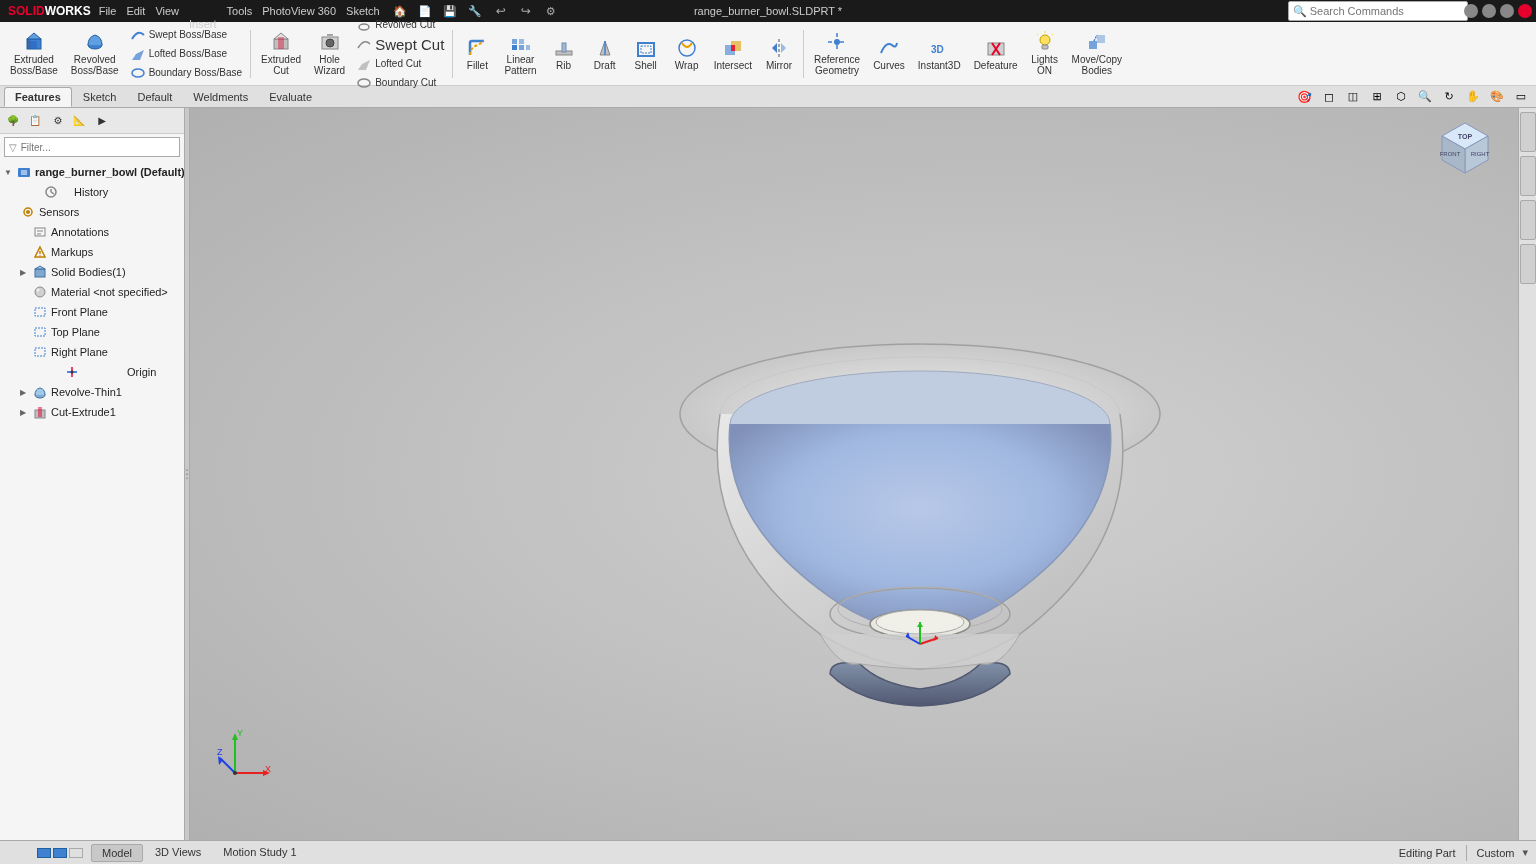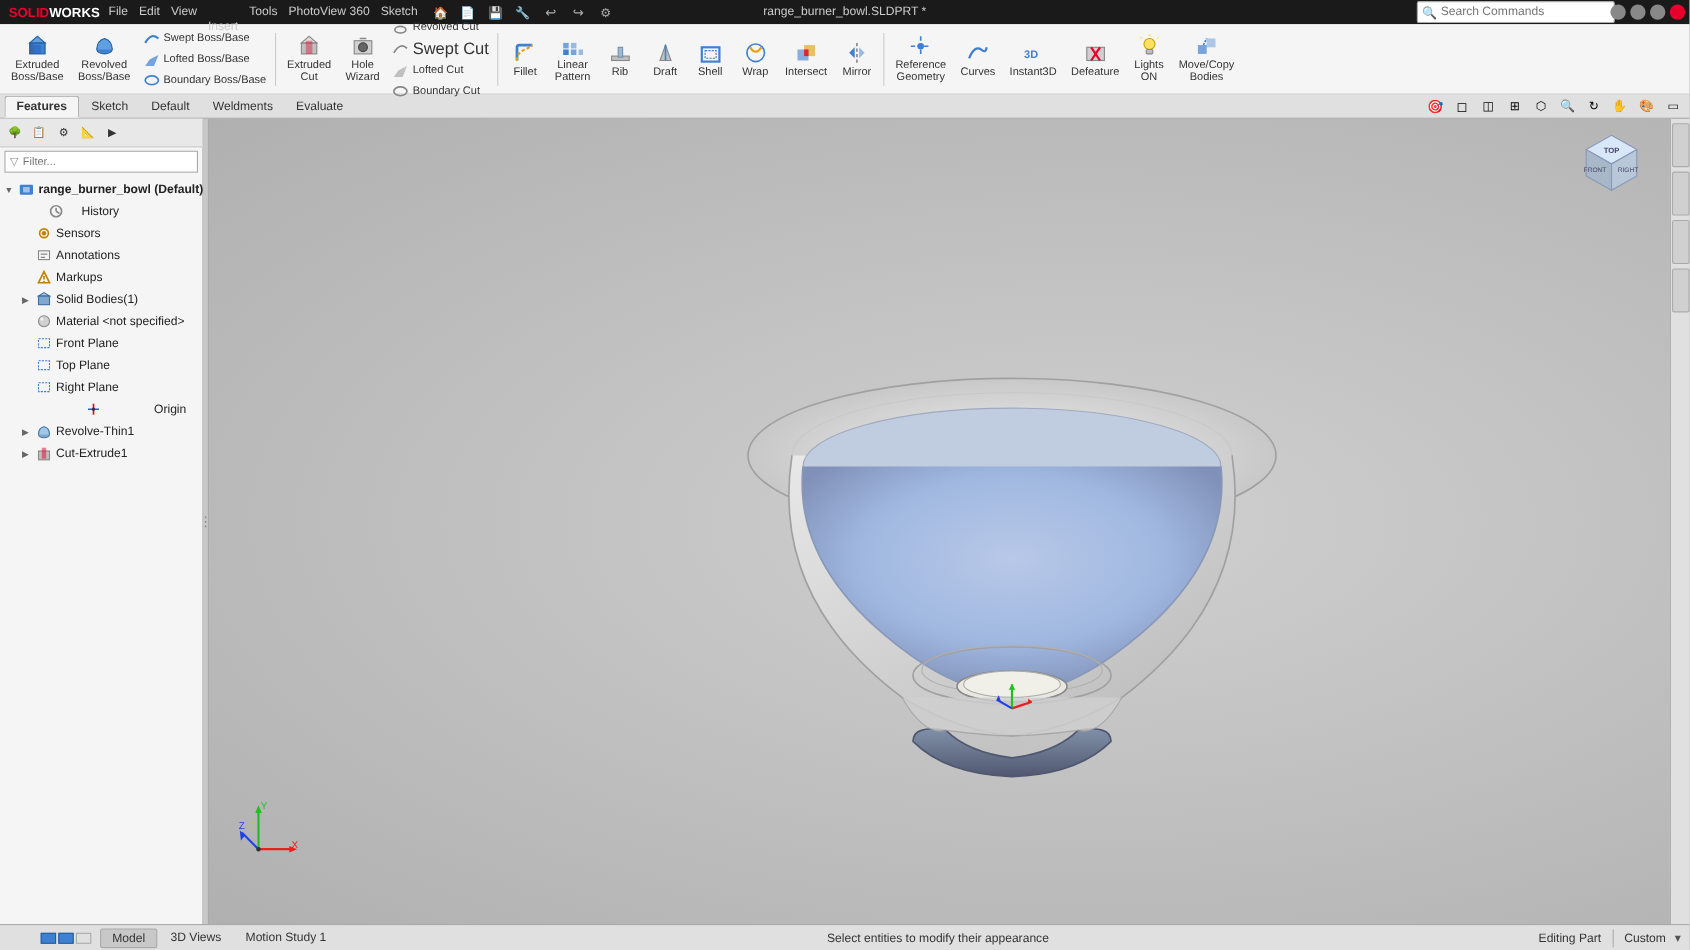--- a/index.html
+++ b/index.html
@@ -632,21 +632,21 @@
         <span class="item-icon">
           <svg width="14" height="14" viewBox="0 0 14 14">
               <circle cx="7" cy="7" r="5" fill="none" stroke="#888" stroke-width="1.5"></circle>
               <line x1="7" y1="4" x2="7" y2="7" stroke="#888" stroke-width="1.5"></line>
               <line x1="7" y1="7" x2="10" y2="9" stroke="#888" stroke-width="1.5"></line>
             </svg>
         </span>
         <span class="item-label">History</span>
       </div>
 
-      <div class="tree-item" style="padding-left:20px;text-align:center;">
+      <div class="tree-item" style="padding-left:8px;text-align:center;">
         <span class="expand-arrow">&nbsp;</span>
         <span class="item-icon">
           <svg width="14" height="14" viewBox="0 0 14 14">
               <circle cx="7" cy="7" r="4" fill="none" stroke="#c08000" stroke-width="1.5"></circle>
               <circle cx="7" cy="7" r="2" fill="#c08000"></circle>
             </svg>
         </span>
         <span class="item-label">Sensors</span>
       </div>
 
@@ -719,21 +719,21 @@
       <div class="tree-item" style="padding-left:20px;">
         <span class="expand-arrow">&nbsp;</span>
         <span class="item-icon">
           <svg width="14" height="14" viewBox="0 0 14 14">
               <rect x="2" y="3" width="10" height="8" fill="none" stroke="#4080d0" stroke-width="1" stroke-dasharray="2,1"></rect>
             </svg>
         </span>
         <span class="item-label">Right Plane</span>
       </div>
 
-      <div class="tree-item" style="padding-left:21px;gap:44px;">
+      <div class="tree-item" style="padding-left:8px;gap:44px;">
         <span class="expand-arrow">&nbsp;</span>
         <span class="item-icon">
           <svg width="14" height="14" viewBox="0 0 14 14">
               <line x1="7" y1="2" x2="7" y2="12" stroke="#e8002d" stroke-width="1.5"></line>
               <line x1="2" y1="7" x2="12" y2="7" stroke="#2060e0" stroke-width="1.5"></line>
               <circle cx="7" cy="7" r="1.5" fill="#333"></circle>
             </svg>
         </span>
         <span class="item-label">Origin</span>
       </div>
@@ -878,20 +878,19 @@
       <div style="width:14px; height:10px; background:#4080d0; border:1px solid #2060a0;"></div>
       <div style="width:14px; height:10px; background:#e0e0e0; border:1px solid #aaa;"></div>
     </div>
 
     <div class="status-tabs">
       <div class="status-tab active">Model</div>
       <div class="status-tab">3D Views</div>
       <div class="status-tab">Motion Study 1</div>
     </div>
   </div>
-  <div style="flex:1; text-align:center; color:#333;">Select entities to modify their appearance</div>
   <div class="right">
     <span style="color:#333;">Editing Part</span>
     <div class="divider-v"></div>
     <span style="color:#333;">Custom</span>
     <span style="cursor:pointer; color:#555;">▾</span>
   </div>
 </div>
 
 </body></html>

